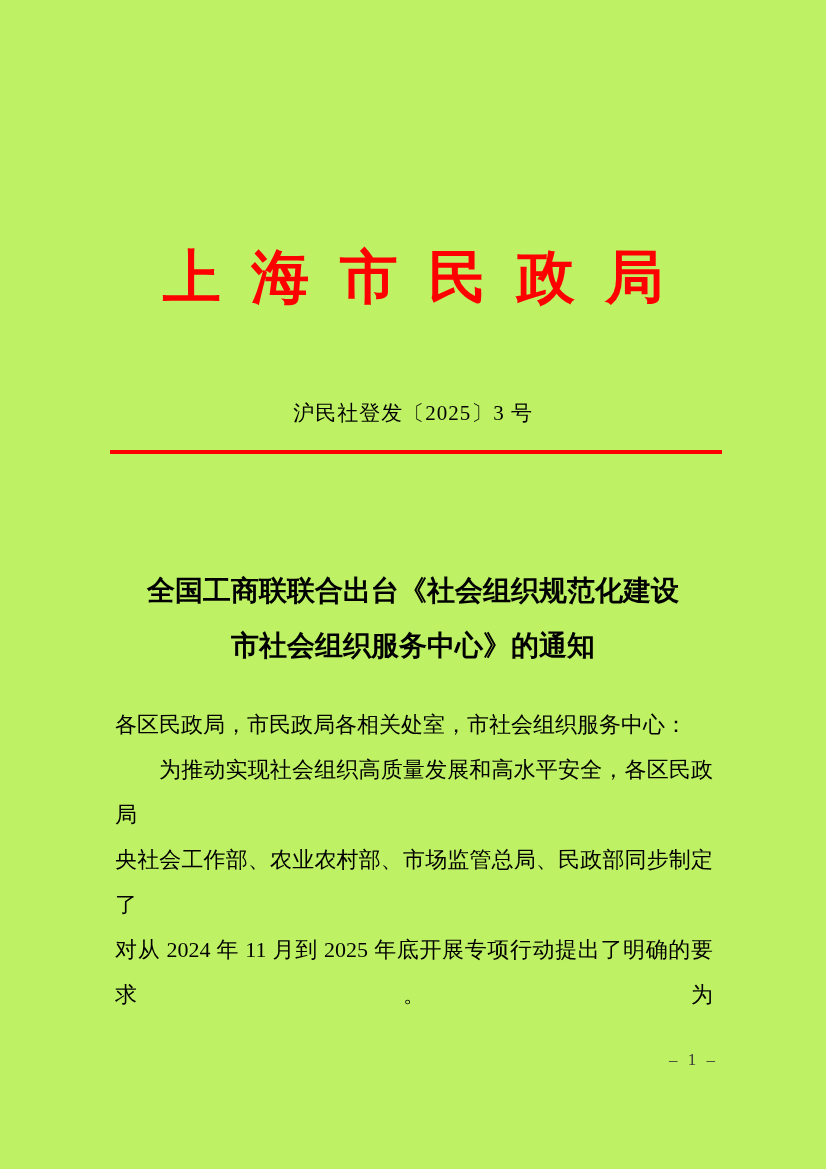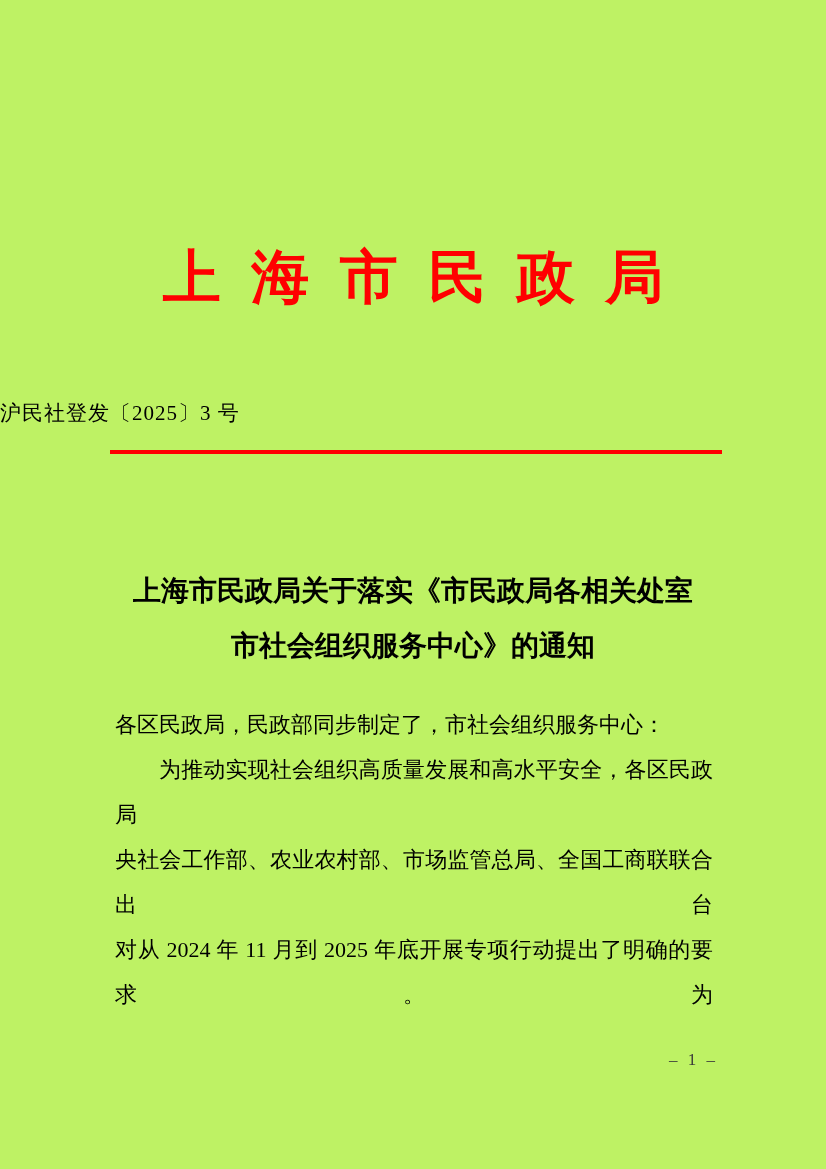--- a/index.html
+++ b/index.html
@@ -28,21 +28,21 @@
     color: #ff0000;
     word-spacing: 16px;
     line-height: 1.2;
     white-space: nowrap;
   }
   .doc-number {
     position: absolute;
     top: 399px;
     left: 0;
     right: 0;
-    text-align: left;
+    text-align: center;
     font-size: 21px;
     letter-spacing: 1px;
     color: #000000;
   }
   .red-divider {
     position: absolute;
     top: 450px;
     left: 110px;
     width: 612px;
     height: 4px;
@@ -93,27 +93,27 @@
 
 <div class="page">
 
   <div class="header-title">上 海 市 民 政 局</div>
 
   <div class="doc-number">沪民社登发〔2025〕3 号</div>
 
   <div class="red-divider"></div>
 
   <div class="doc-title">
-    <div>上海市民政局关于落实《市民政局各相关处室</div>
+    <div>全国工商联联合出台《社会组织规范化建设</div>
     <div>市社会组织服务中心》的通知</div>
   </div>
 
   <div class="body-text">
-    <div class="body-line">各区民政局，民政部同步制定了，市社会组织服务中心：</div>
+    <div class="body-line">各区民政局，市民政局各相关处室，市社会组织服务中心：</div>
     <div class="body-line jline indent">为推动实现社会组织高质量发展和高水平安全，各区民政局</div>
-    <div class="body-line jline">央社会工作部、农业农村部、市场监管总局、全国工商联联合出台</div>
+    <div class="body-line jline">央社会工作部、农业农村部、市场监管总局、民政部同步制定了</div>
     <div class="body-line jline">对从 2024 年 11 月到 2025 年底开展专项行动提出了明确的要求。为</div>
 
   </div>
 
   <div class="page-number">– 1 –</div>
 
 </div>
 
 </body></html>

